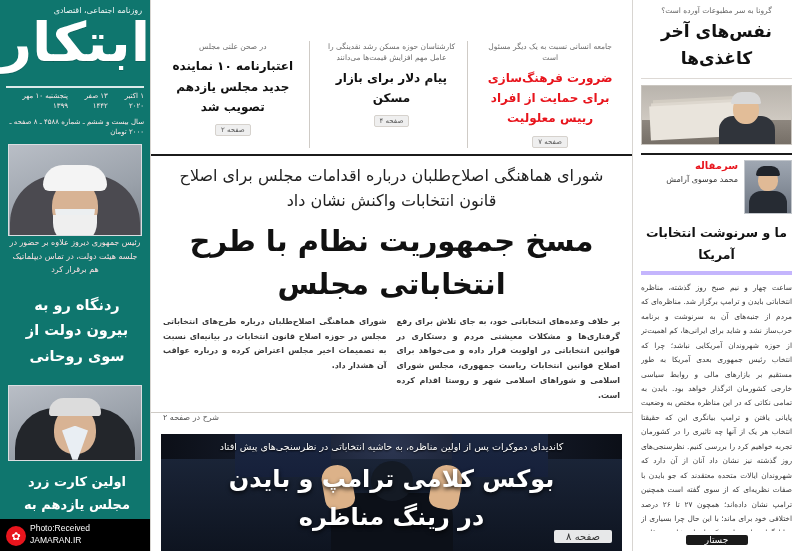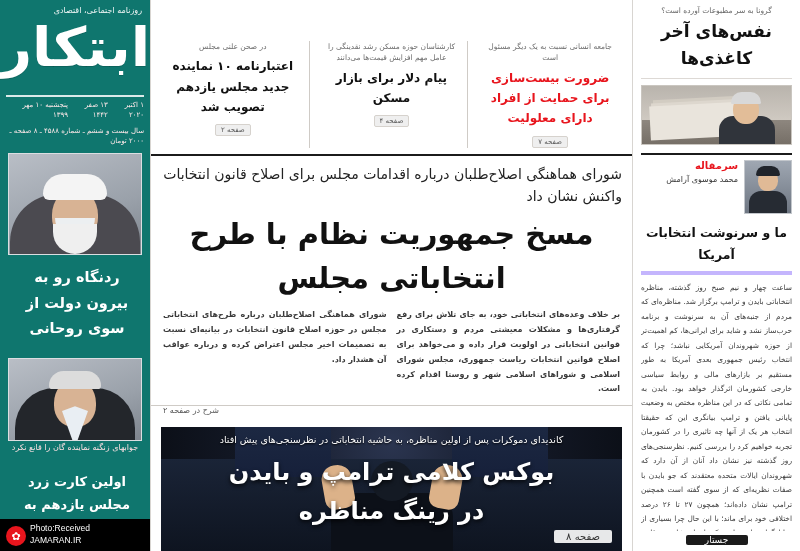--- a/index.html
+++ b/index.html
@@ -136,21 +136,21 @@
   }
   .teaser .t-title{
     font-size:12px;font-weight:bold;line-height:1.7;color:#111;
   }
   .teaser .t-title.red{color:#e8151d;}
   .pill{
     display:inline-block;background:#efefef;border:1px solid #d6d2cd;
     color:#555;font-size:7px;border-radius:2px;padding:1px 5px;margin-top:6px;
   }
   .lead-kicker{
-    text-align:right;font-size:14px;color:#222;padding:7px 10px 2px 10px;line-height:1.6;
+    text-align:center;font-size:16px;color:#222;padding:7px 10px 2px 10px;line-height:1.6;
   }
   .lead-head{
     text-align:center;
     font-size:29px;font-weight:bold;color:#111;
     padding:4px 10px 8px 10px;
     line-height:1.5;
   }
   .lead-body{
     display:flex;flex-direction:row;gap:10px;
     padding:0 12px 8px 12px;
@@ -318,21 +318,21 @@
     <div class="l-article-head">ما و سرنوشت انتخابات آمریکا</div>
     <div class="l-body">ساعت چهار و نیم صبح روز گذشته، مناظره انتخاباتی بایدن و ترامپ برگزار شد. مناظره‌ای که مردم از جنبه‌های آن به سرنوشت و برنامه حرب‌ساز نشد و شاید برای ایرانی‌ها، کم اهمیت‌تر از حوزه شهروندان آمریکایی نباشد؛ چرا که انتخاب رئیس جمهوری بعدی آمریکا به طور مستقیم بر بازارهای مالی و روابط سیاسی خارجی کشورمان اثرگذار خواهد بود. بایدن به تمامی نکاتی که در این مناظره مختص به وضعیت پایانی یافتن و ترامپ بیانگری این که حقیقتا انتخاب هر یک از آنها چه تاثیری را در کشورمان تجربه خواهیم کرد را بررسی کنیم. نظرسنجی‌های روز گذشته نیز نشان داد آنان از آن دارد که شهروندان ایالات متحده معتقدند که جو بایدن با صفات نظریه‌ای که از سوی گفته است همچنین ترامپ نشان داده‌اند؛ همچون ۲۷ تا ۲۶ درصد اختلافی خود برای ماند؛ با این حال چرا بسیاری از تحلیل‌گران باور دارند که او از شانس رقابت مهمی برخوردار است؟ این تجربه ریشه در تاریخچه انتخابات آمریکا دارد که از ترتیب دو روش رای‌گیری به وجود آمده و انتخاب غیر مباشر، که بر اساس آن رای را پیش از کالج الکترال می‌کند. برای مثال ممکن است در ایالت کالیفرنیا با جمعیت ۴۰ میلیون نفر، بایدن بیشترین آرای عمومی را کسب کند و موفق به کسب ۵۵ رای الکترال از ایالات دوم این روش است که با وجود چند تن از رییس جمهورهای قبلی ایالات متحده آمریکا که کمتر آن موفق به ورود به کاخ سفید شده‌اند. در نتیجه فرزی که هم‌اکنون بایدن در نظرسنجی‌ها با ۵۳ درصد و ترامپ با ۴۳ درصد پیش به کار می‌رود و دارد.</div>
     <div class="l-footer-badge">جستار</div>
   </div>
 
   <div class="col-center">
 
     <div class="top-teasers">
       <div class="teaser">
         <div class="kicker">جامعه انسانی نسبت به یک دیگر مسئول است</div>
-        <div class="t-title red">ضرورت بیست‌سازی برای حمایت از افراد دارای معلولیت</div>
+        <div class="t-title red">ضرورت فرهنگ‌سازی برای حمایت از افراد رییس معلولیت</div>
         <div class="pill">صفحه ۷</div>
       </div>
       <div class="teaser">
         <div class="kicker">کارشناسان حوزه مسکن رشد نقدینگی را عامل مهم افزایش قیمت‌ها می‌دانند</div>
         <div class="t-title">پیام دلار برای بازار مسکن</div>
         <div class="pill">صفحه ۴</div>
       </div>
       <div class="teaser">
         <div class="kicker">در صحن علنی مجلس</div>
         <div class="t-title">اعتبارنامه ۱۰ نماینده جدید مجلس یازدهم تصویب شد</div>
@@ -410,32 +410,32 @@
     <div class="portrait">
       <div class="ph-sky"></div>
       <div class="robe"></div>
       <div style="position:absolute;left:50%;top:18px;transform:translateX(-50%);width:70px;height:80px;">
         <div class="head" style="top:16px;"></div>
         <div class="mask" style="top:46px;"></div>
         <div class="beard" style="top:52px;"></div>
         <div class="turban" style="top:2px;"></div>
       </div>
     </div>
+    <div class="cap-red">رئیس جمهوری دیروز علاوه بر حضور در جلسه هیئت دولت، در تماس دیپلماتیک هم برقرار کرد</div>
     <div class="headline-red">ردنگاه رو به بیرون دولت از سوی روحانی</div>
 
     <div class="portrait second">
       <div class="ph-sky"></div>
       <div class="suit"></div>
       <div style="position:absolute;left:50%;top:12px;transform:translateX(-50%);width:70px;height:70px;">
         <div class="head" style="top:8px;width:42px;height:48px;"></div>
         <div class="turban" style="top:0px;background:#dcdcdc;height:18px;width:52px;border-radius:26px 26px 6px 6px;"></div>
       </div>
       <div class="shirt"></div>
     </div>
-    <div class="cap-red">جوابهای زنگنه نماینده گان را قانع نکرد</div>
     <div class="headline-red small">اولین کارت زرد مجلس یازدهم به نام وزیر نفت</div>
 
     <div class="red-spacer"></div>
 
     <div class="photo-credit">
       <div class="credit-badge">✿</div>
       <div>Photo:Received</div>
       <div>JAMARAN.IR</div>
     </div>
   </div>

